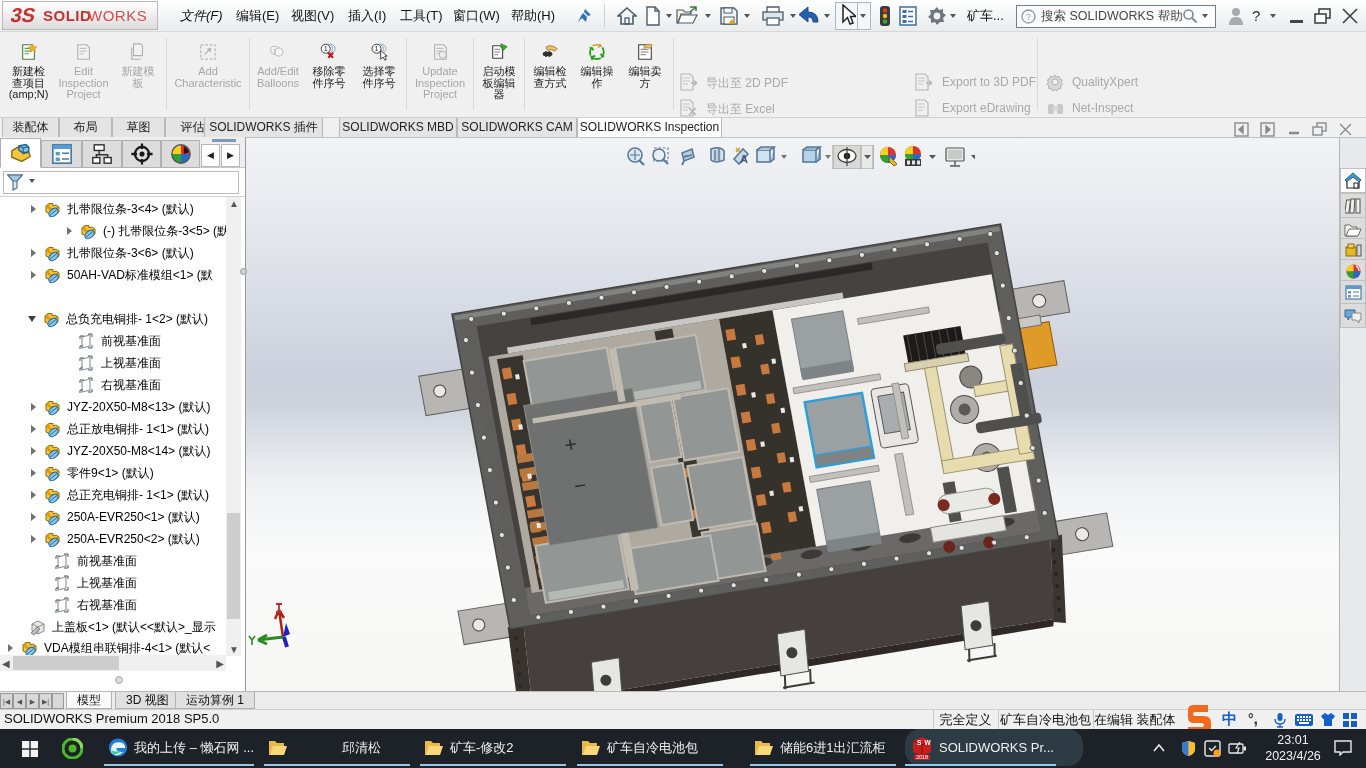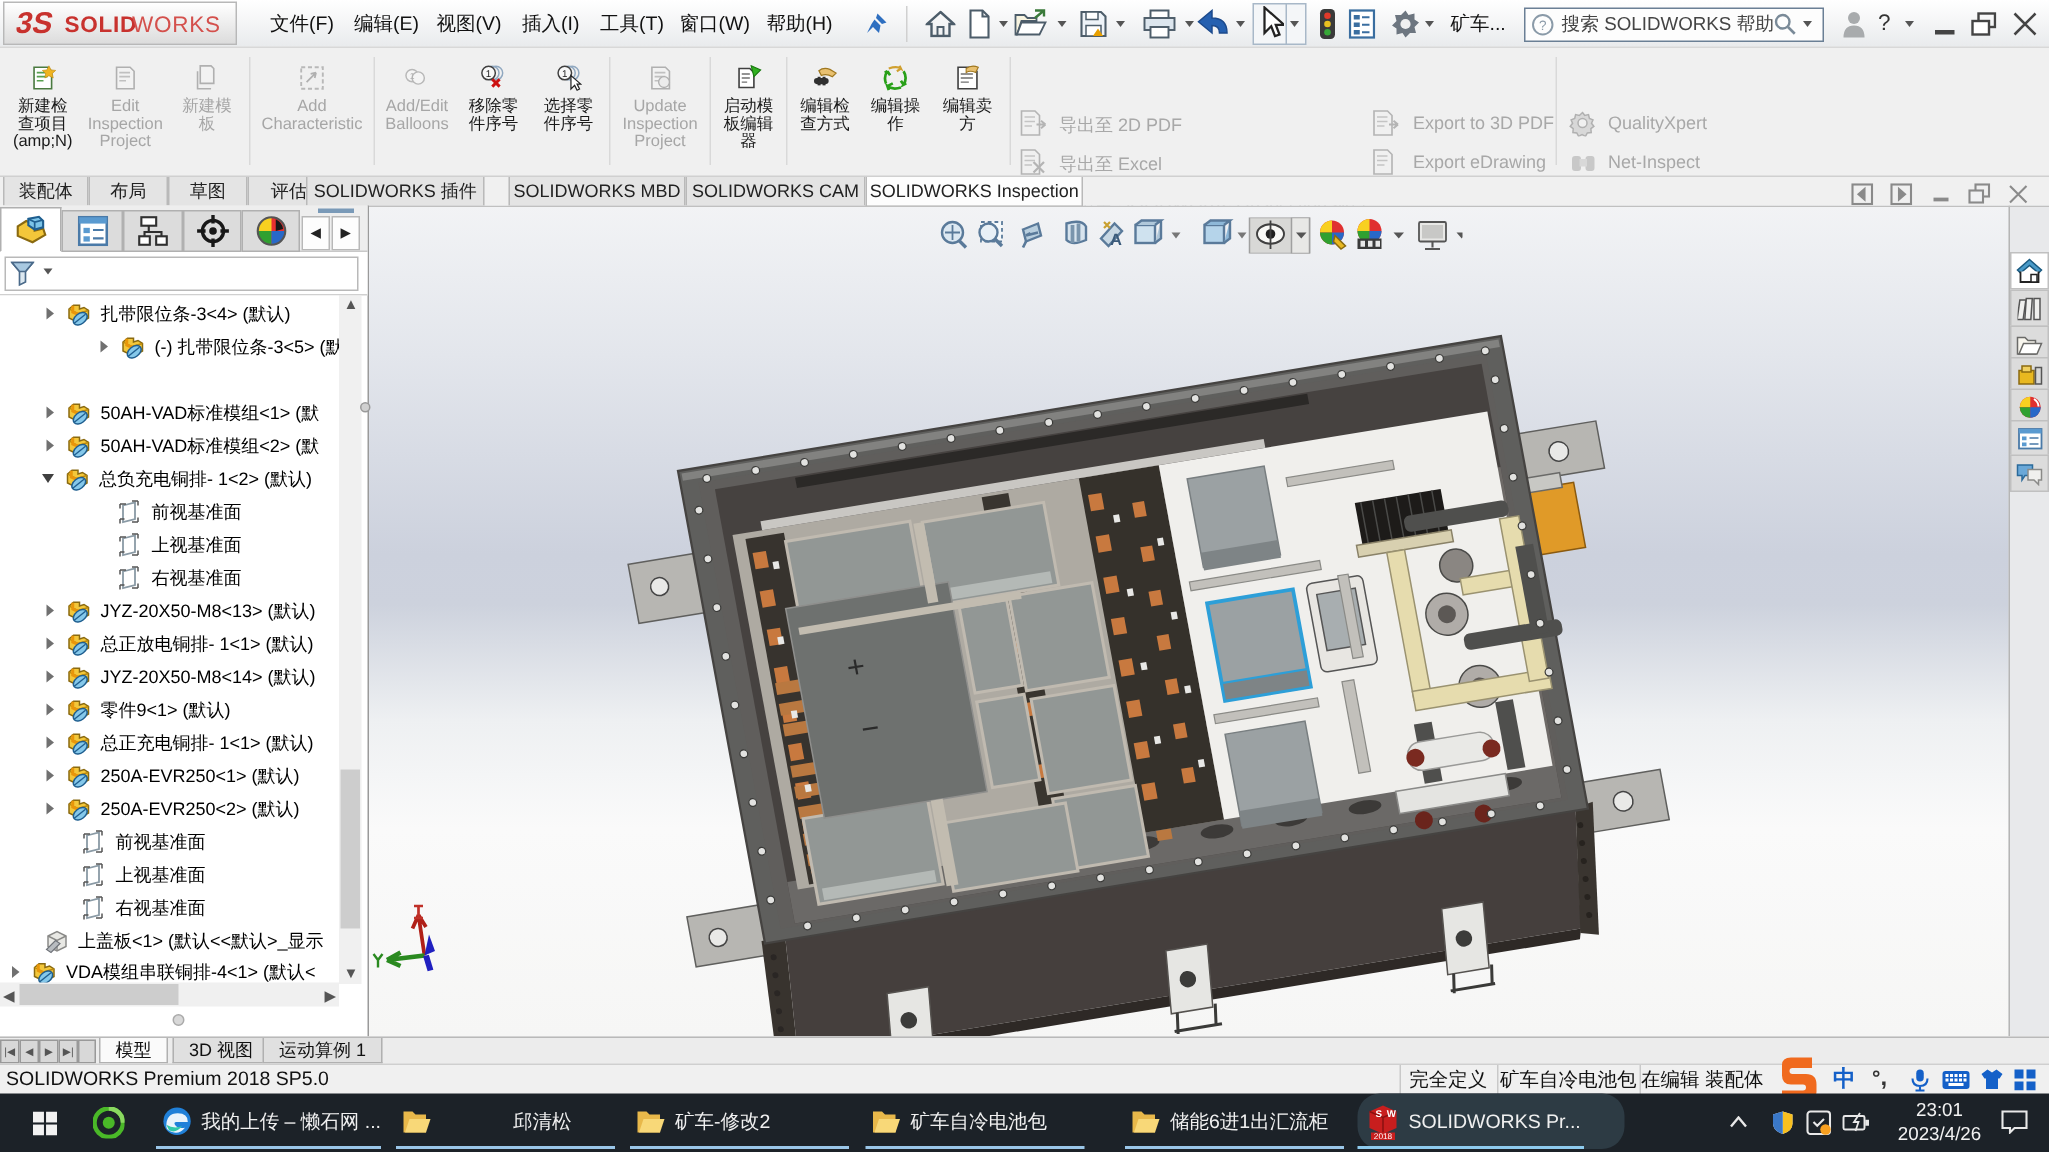--- a/index.html
+++ b/index.html
@@ -61,21 +61,21 @@
 <body>
 <div id="app">
   <div id="titlebar">
     <div id="logo">
       <svg width="140" height="22" viewBox="0 0 140 22">
         <text x="2" y="17" transform="skewX(-12)" font-family="Liberation Sans,sans-serif" font-size="20" font-weight="bold" fill="#c8322e">3S</text>
                 <text x="32" y="16" font-family="Liberation Sans,sans-serif" font-size="15" font-weight="bold" fill="#c8322e" letter-spacing="0.5">SOLID</text>
         <text x="77" y="16" font-family="Liberation Sans,sans-serif" font-size="15" fill="#d4504c" letter-spacing="0.5">WORKS</text>
       </svg>
     </div>
-    <div class="menu" style="left:180px;">文件(F)</div>
+    <div class="menu" style="left:180px;font-style:italic;">文件(F)</div>
     <div class="menu" style="left:236px;">编辑(E)</div>
     <div class="menu" style="left:291px;">视图(V)</div>
     <div class="menu" style="left:348px;">插入(I)</div>
     <div class="menu" style="left:400px;">工具(T)</div>
     <div class="menu" style="left:453px;">窗口(W)</div>
     <div class="menu" style="left:511px;">帮助(H)</div>
     <svg class="abs" style="left:576px;top:8px;" width="16" height="16" viewBox="0 0 16 16">
         <path d="M9 1 L15 7 L12 8 L8 4 Z M7 5 L11 9 L10 14 L6 10 L2 14 L5 8 Z" fill="#2e6fc0"></path>
       </svg>
     <div class="abs" style="left:604px;top:4px;width:1px;height:24px;background:#d0d0d0;"></div>
@@ -407,33 +407,33 @@
           </svg>
           <span>扎带限位条-3&lt;4&gt; (默认)</span>
         </div>
       <div class="trow" style="top:23px;padding-left:36px;">
           <i class="arr" style="margin-left:31px;"></i>
           <svg class="ticon" viewBox="0 0 17 17">
             <use href="#particon"></use>
           </svg>
           <span>(-) 扎带限位条-3&lt;5&gt; (默认)</span>
         </div>
+      <div class="trow" style="top:45px;">
+          <i class="arr" style="margin-left:31px;"></i>
+          <svg class="ticon" viewBox="0 0 17 17">
+            <use href="#particon"></use>
+          </svg>
+          <span>扎带限位条-3&lt;6&gt; (默认)</span>
+        </div>
       <div class="trow" style="top:67px;">
           <i class="arr" style="margin-left:31px;"></i>
           <svg class="ticon" viewBox="0 0 17 17">
             <use href="#particon"></use>
           </svg>
           <span>50AH-VAD标准模组&lt;1&gt; (默</span>
-        </div>
-      <div class="trow" style="top:89px;">
-          <i class="arr" style="margin-left:31px;"></i>
-          <svg class="ticon" viewBox="0 0 17 17">
-            <use href="#particon"></use>
-          </svg>
-          <span>50AH-VAD标准模组&lt;2&gt; (默</span>
         </div>
       <div class="trow" style="top:111px;">
           <i class="arrd" style="margin-left:28px;"></i>
           <svg class="ticon" viewBox="0 0 17 17">
             <use href="#particon"></use>
           </svg>
           <span>总负充电铜排- 1&lt;2&gt; (默认)</span>
         </div>
       <div class="trow" style="top:133px;">
           <svg class="ticon" style="margin-left:78px;" viewBox="0 0 17 17">

